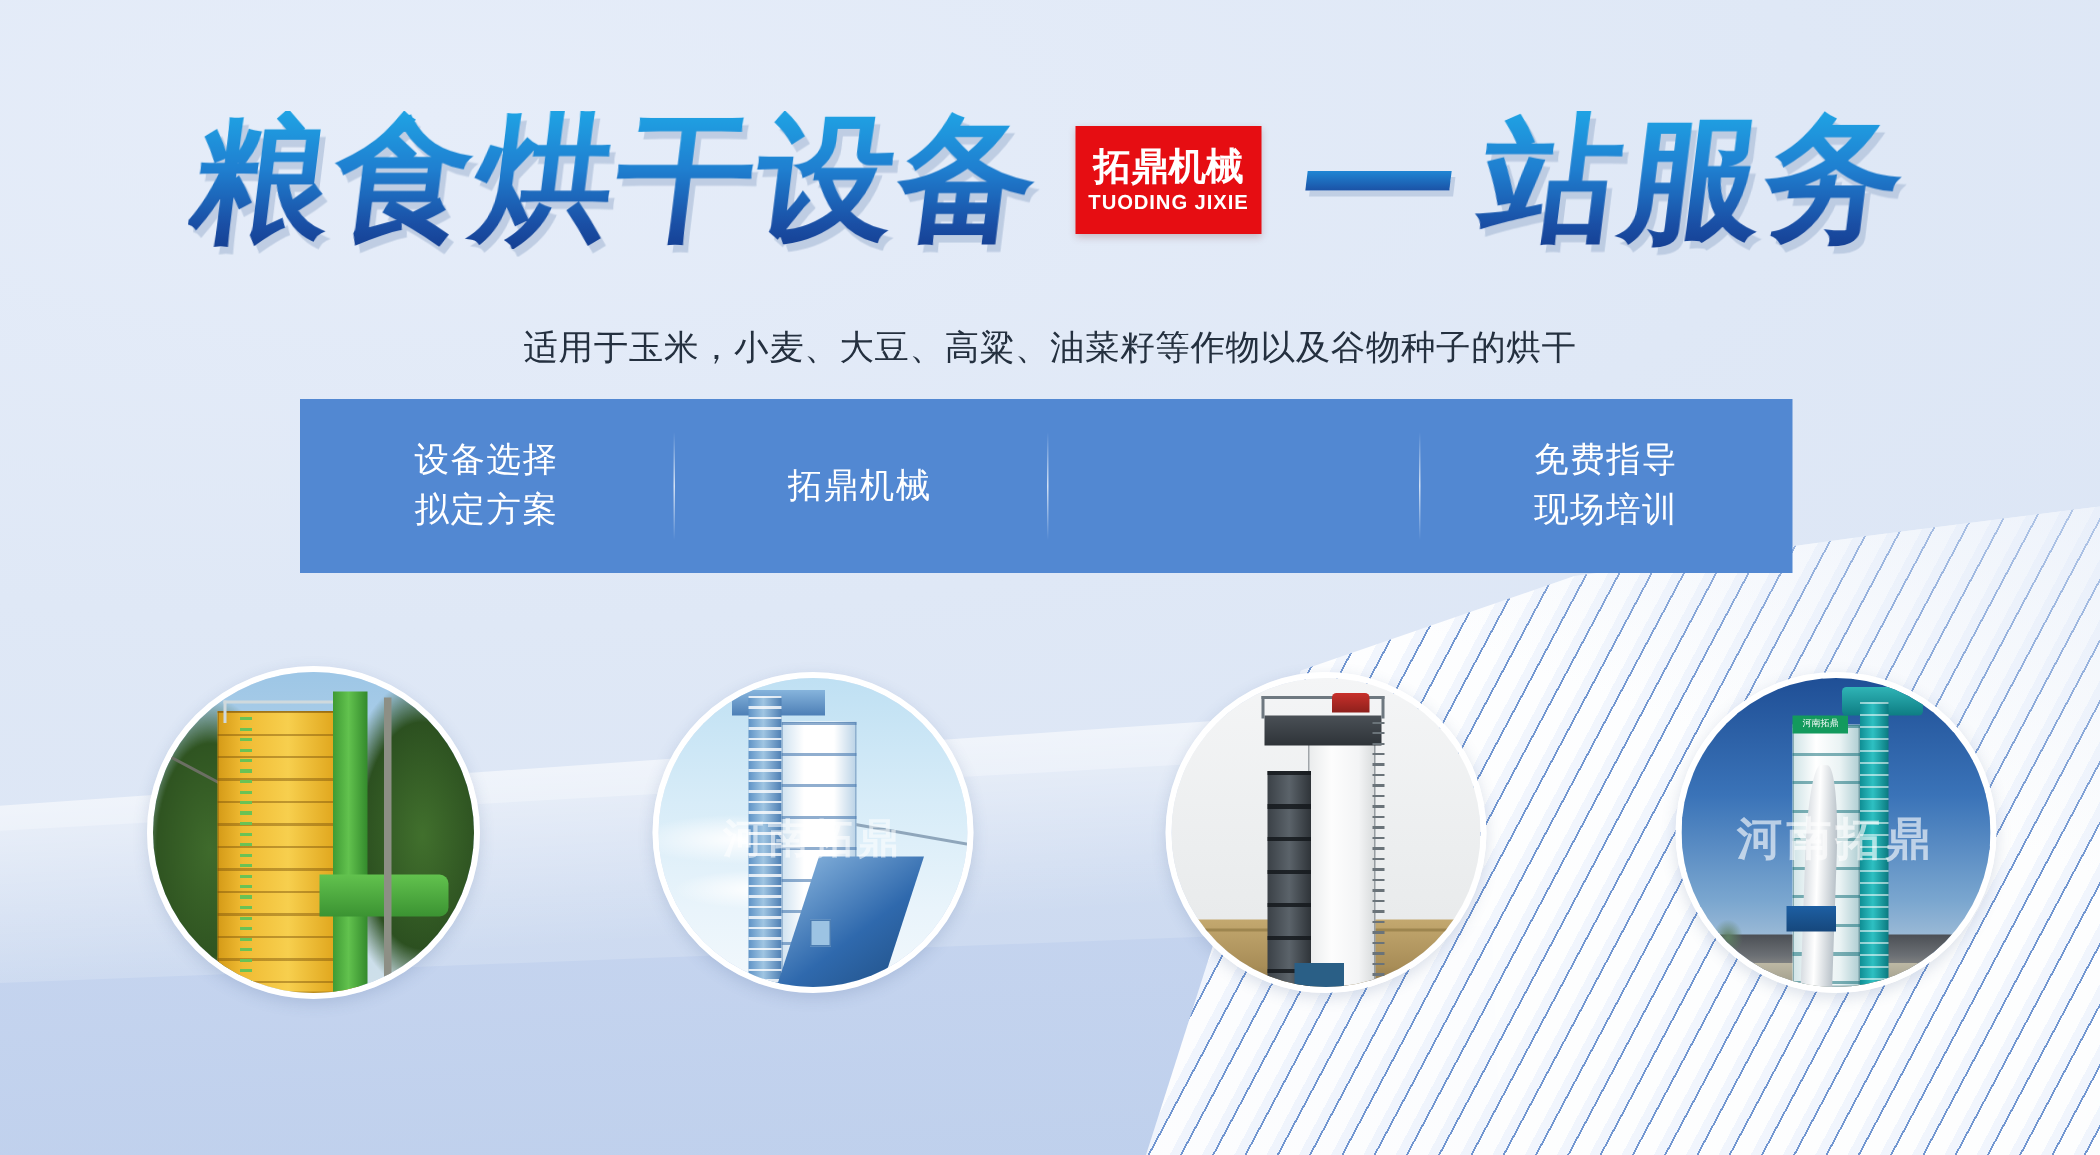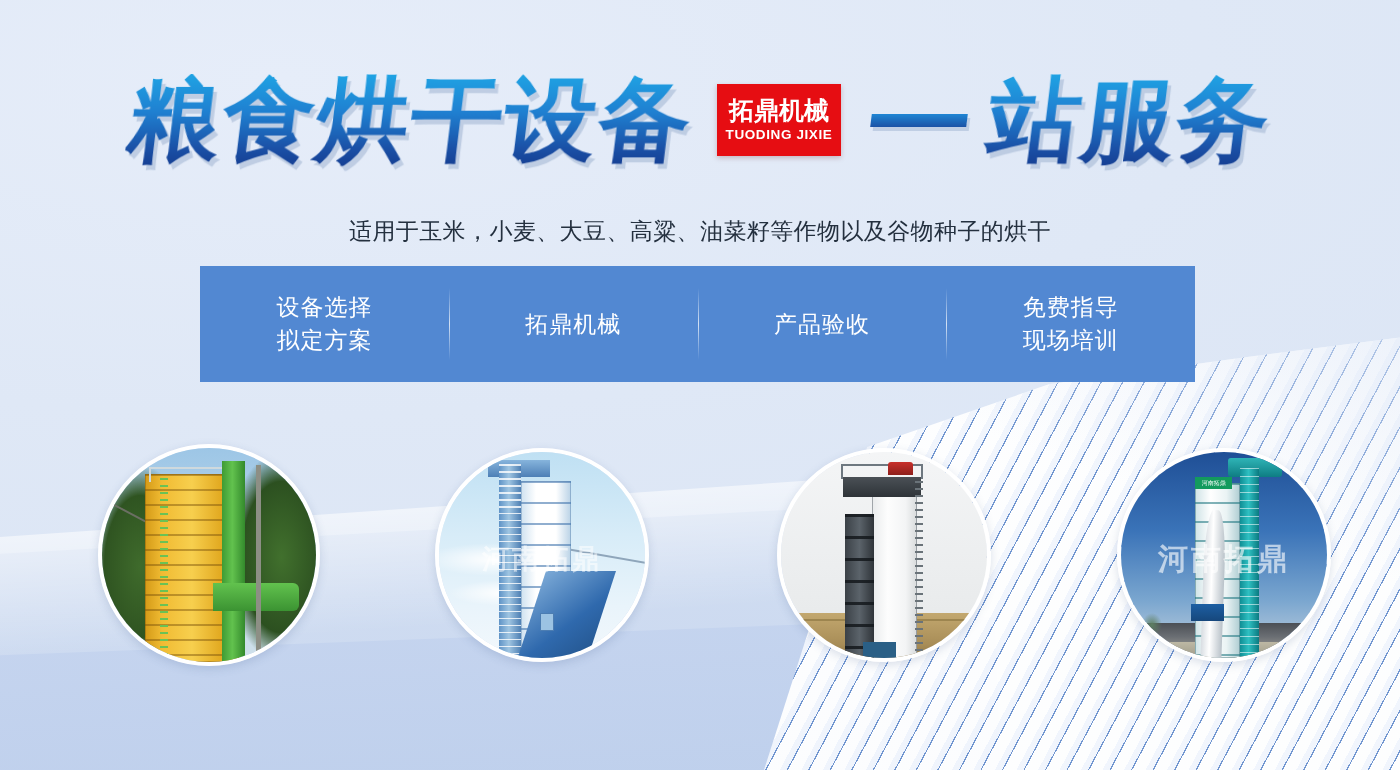--- a/index.html
+++ b/index.html
@@ -315,21 +315,20 @@
     <div class="feature-item">
       <span class="feature-line">设备选择</span>
       <span class="feature-line">拟定方案</span>
     </div>
 
     <div class="feature-item">
       <span class="feature-line">拓鼎机械</span>
     </div>
 
     <div class="feature-item">
-      <span class="feature-line">产品验收</span>
     </div>
 
 
     <div class="feature-item">
       <span class="feature-line">免费指导</span>
       <span class="feature-line">现场培训</span>
     </div>
 
   </div>
 

